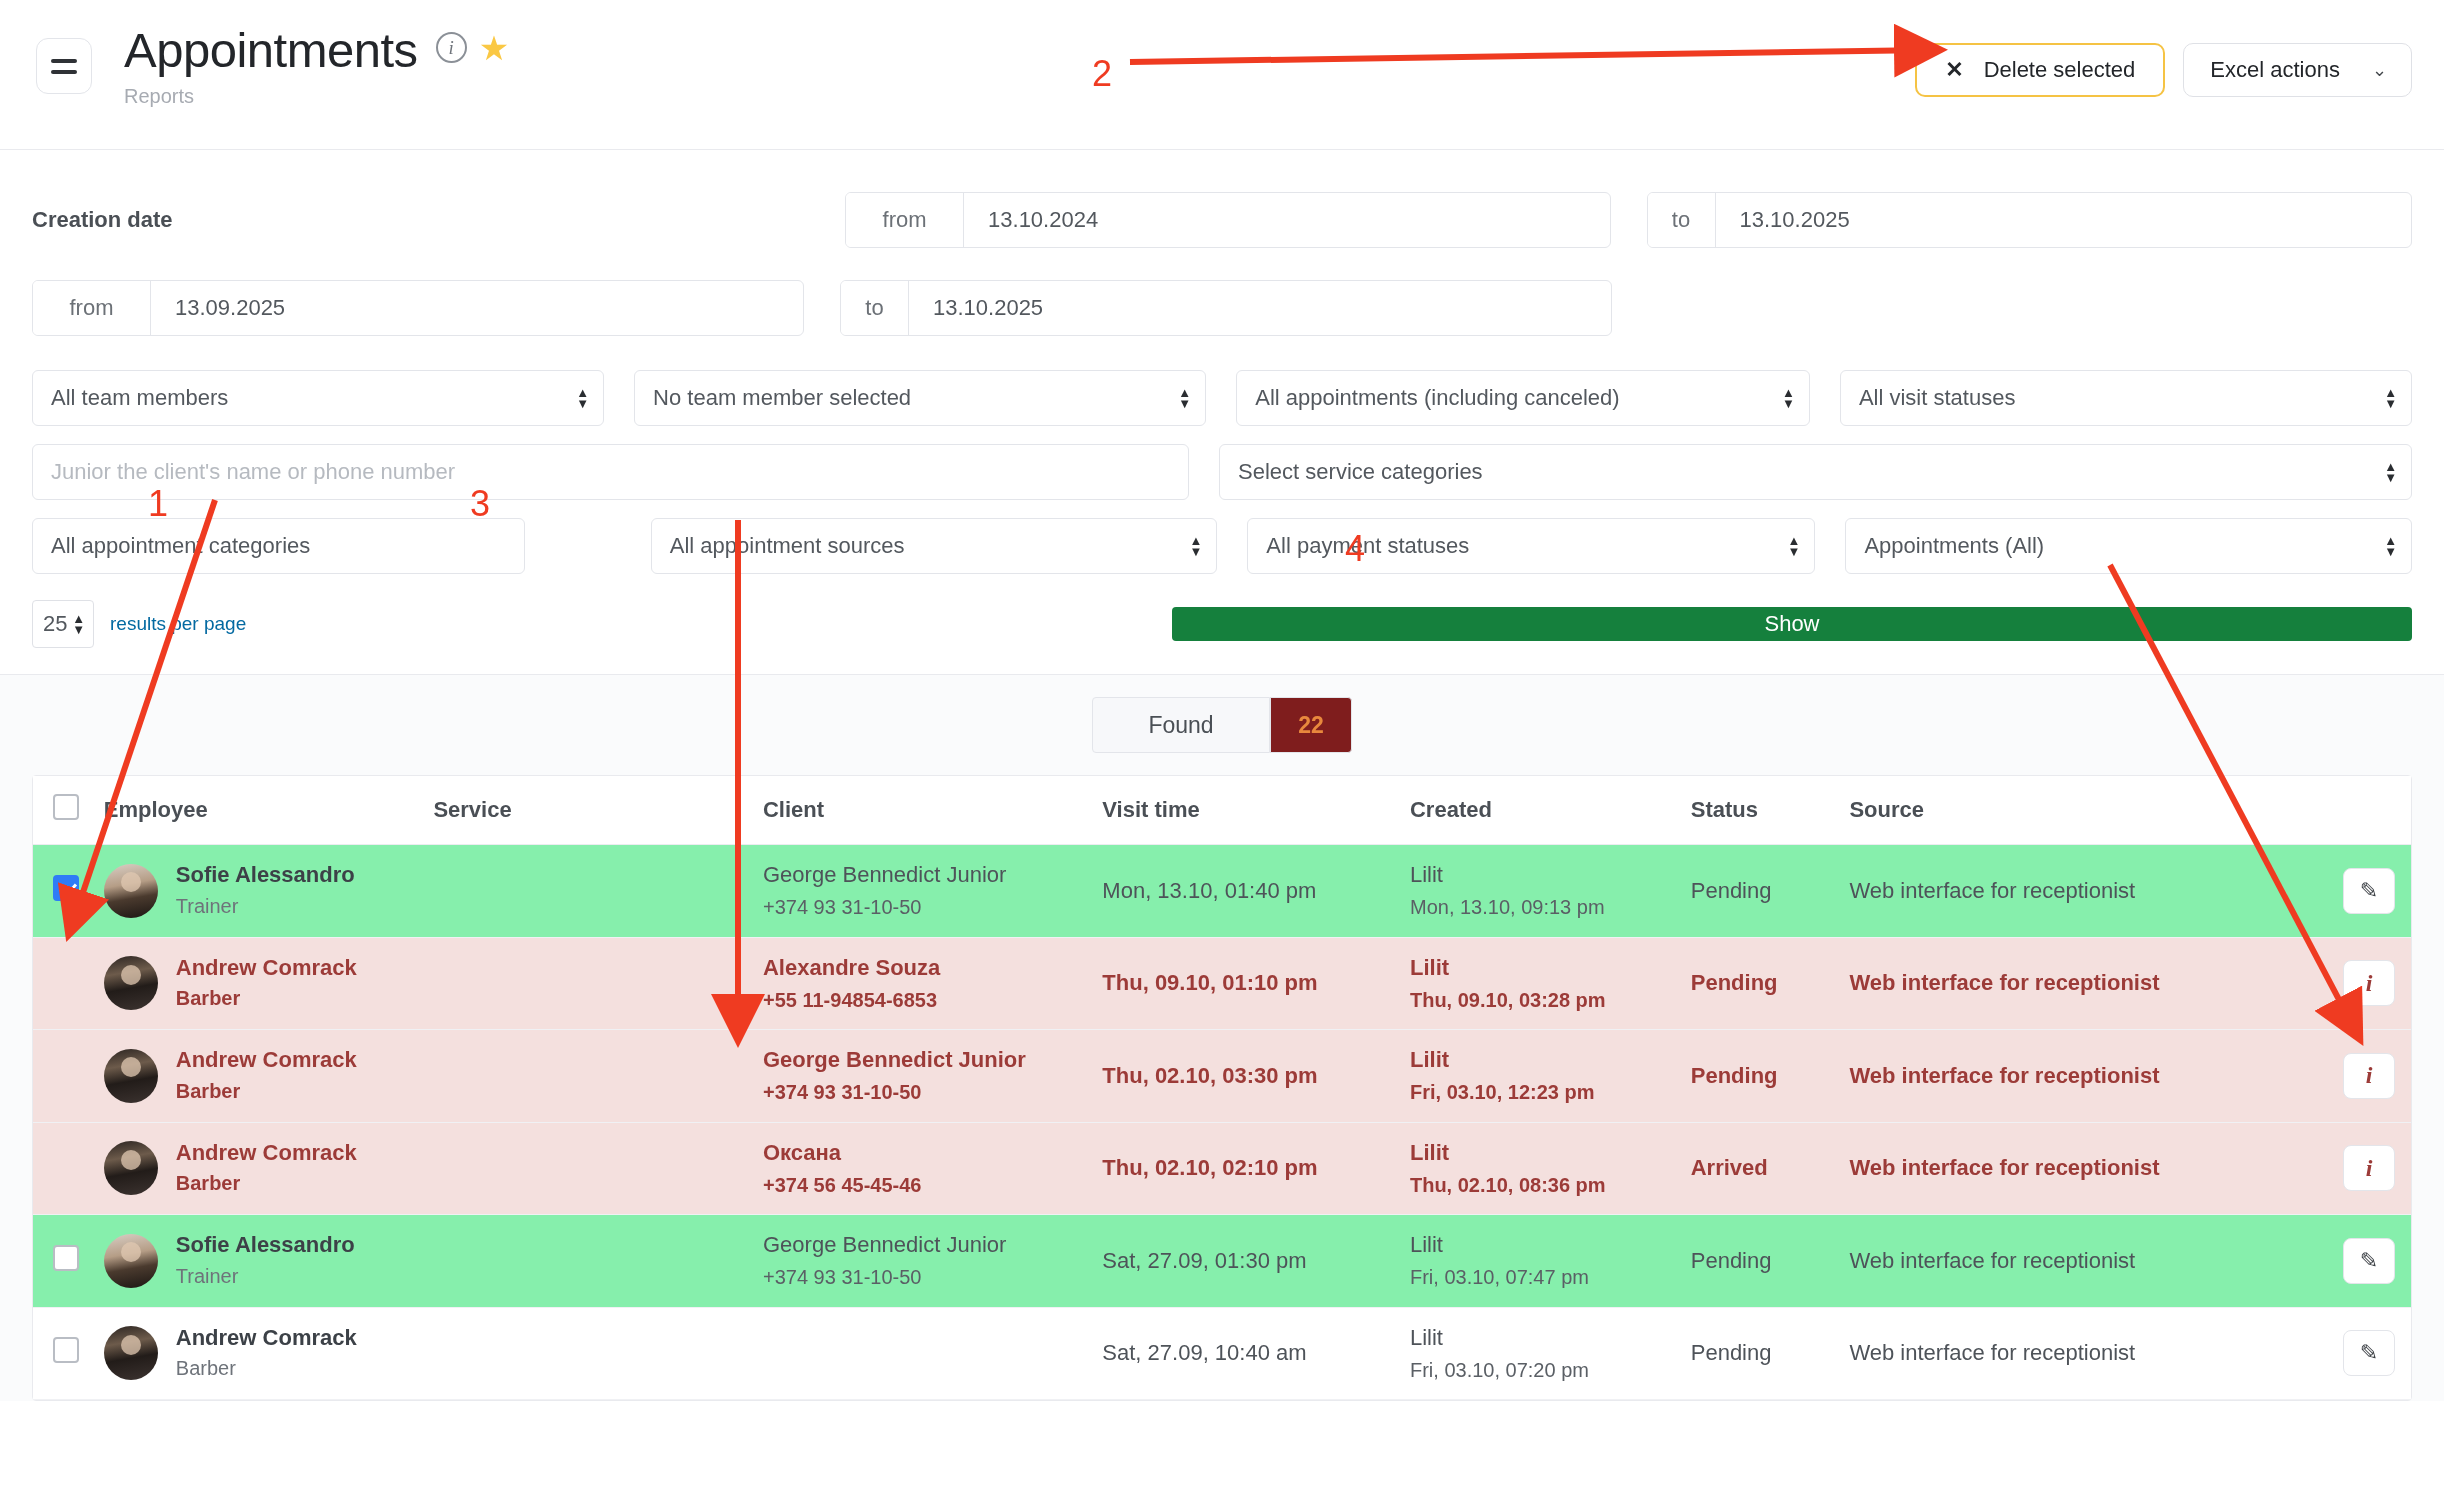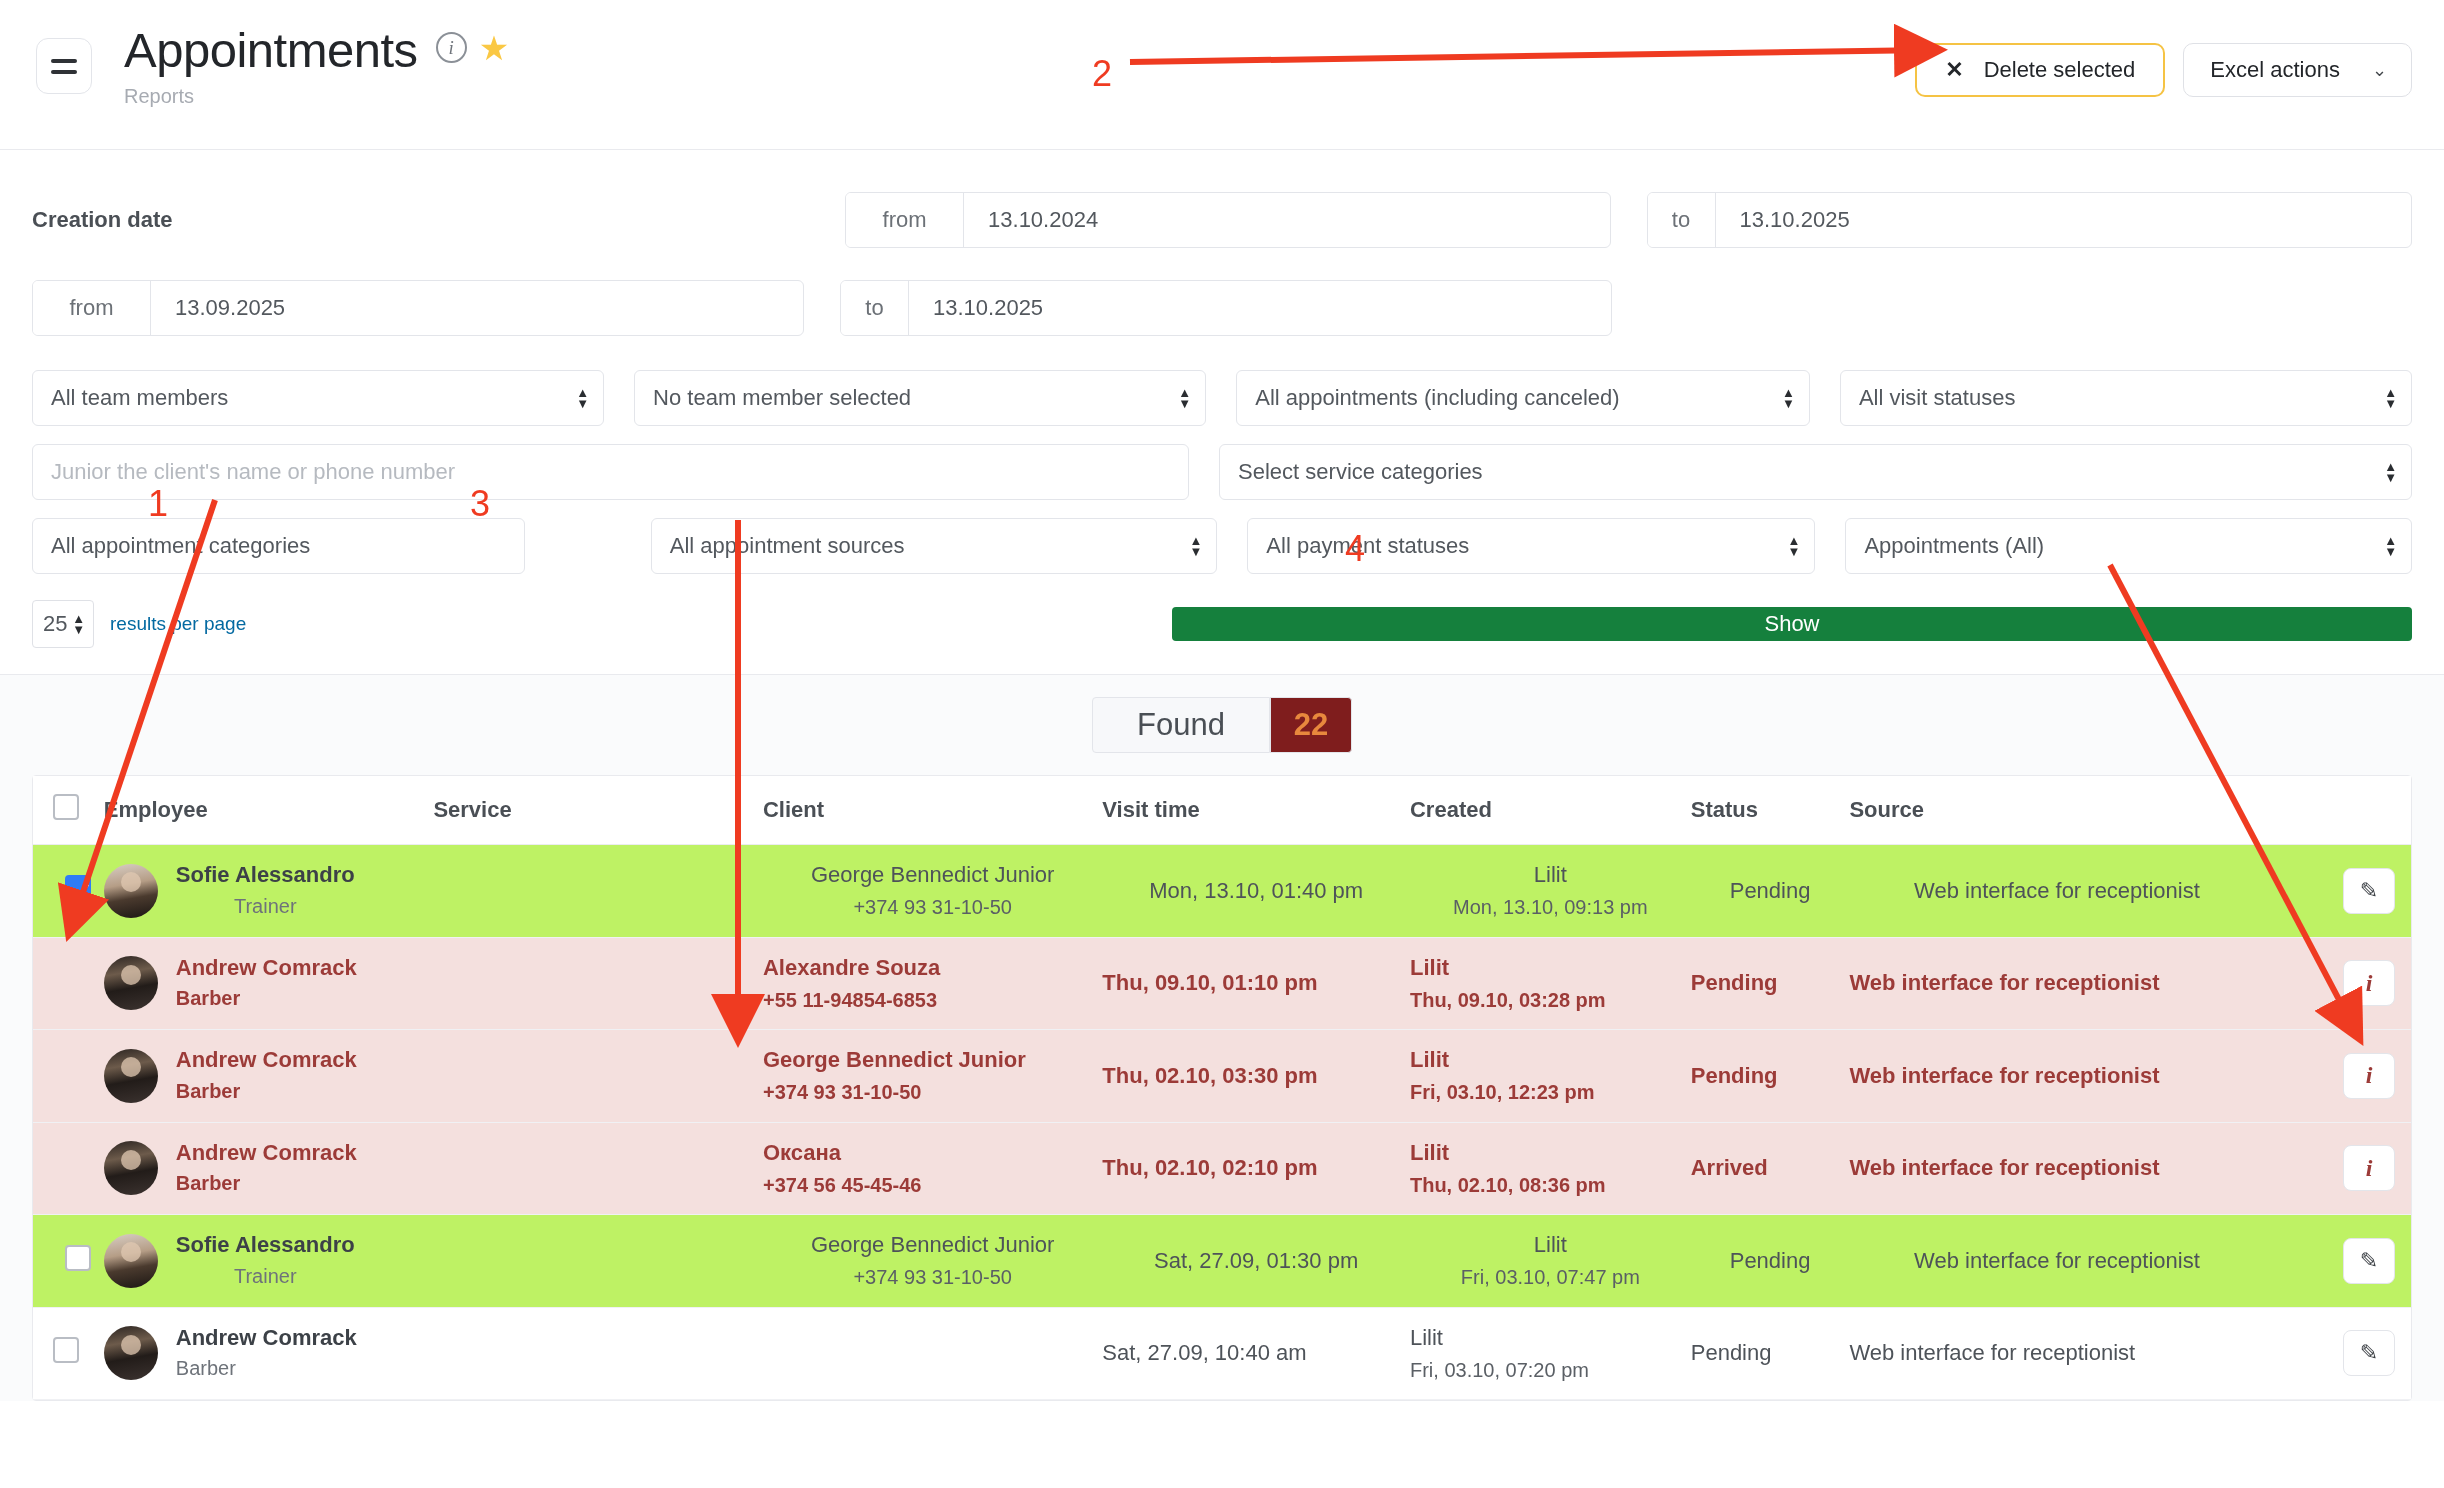--- a/index.html
+++ b/index.html
@@ -111,21 +111,21 @@
     color: #fff; font-size: 22px; cursor: pointer;
     display: flex; align-items: center; justify-content: center;
     font-family: "Liberation Sans", sans-serif;
   }
 
   
   .results { background: #fafbfc; border-top: 1px solid #e9eaee; padding-top: 22px; }
   .found-tabs { display: flex; justify-content: center; }
   .found-tabs .tab {
     height: 56px; display: flex; align-items: center; justify-content: center;
-    border: 1px solid #e3e5ea; font-size: 31px; cursor: pointer;
+    border: 1px solid #e3e5ea; font-size: 23px; cursor: pointer;
   }
   .tab-found { width: 178px; background: #f7f8fa; color: #4a4f55; border-radius: 4px 0 0 4px; }
   .tab-count { width: 82px; background: #7f1d1d; color: #e8883d; font-weight: 700; border-left: none; border-radius: 0 4px 4px 0; }
 
   .table-wrap { margin: 22px 32px 0 32px; background: #fff; border: 1px solid #e9eaee; border-radius: 4px; }
   table { width: 100%; border-collapse: collapse; }
   thead th {
     font-size: 22px; font-weight: 700; color: #4a4f55; text-align: left;
     padding: 18px 0 18px 0; border-bottom: 1px solid #ececf0; background: #fff;
   }
@@ -133,21 +133,21 @@
   .c-emp   { width: 270px; }
   .c-srv   { width: 270px; }
   .c-cli   { width: 278px; }
   .c-vis   { width: 252px; }
   .c-crt   { width: 230px; }
   .c-sta   { width: 130px; }
   .c-src   { width: 340px; }
   .c-act   { width: 120px; }
 
   tbody tr { border-bottom: 1px solid #f0f1f4; vertical-align: middle; }
-  tbody tr.odd  { background: #bef264; text-align: center; }
+  tbody tr.odd  { background: #86efac; }
   tbody tr.even { background: #ffffff; }
   tbody tr.flag { background: #f4e0de; }
   tbody tr.flag td, tbody tr.flag td * { color: #9c3b38 !important; font-weight: 700; }
   tbody tr.flag td .sub { font-weight: 700; }
 
   td { padding: 16px 0; font-size: 22px; color: #4e5359; }
   td.c-chk { padding-left: 20px; }
   .chk {
     width: 26px; height: 26px; border: 2px solid #b9bdc4; border-radius: 4px;
     background: #fff; display: inline-block; cursor: pointer; position: relative;

